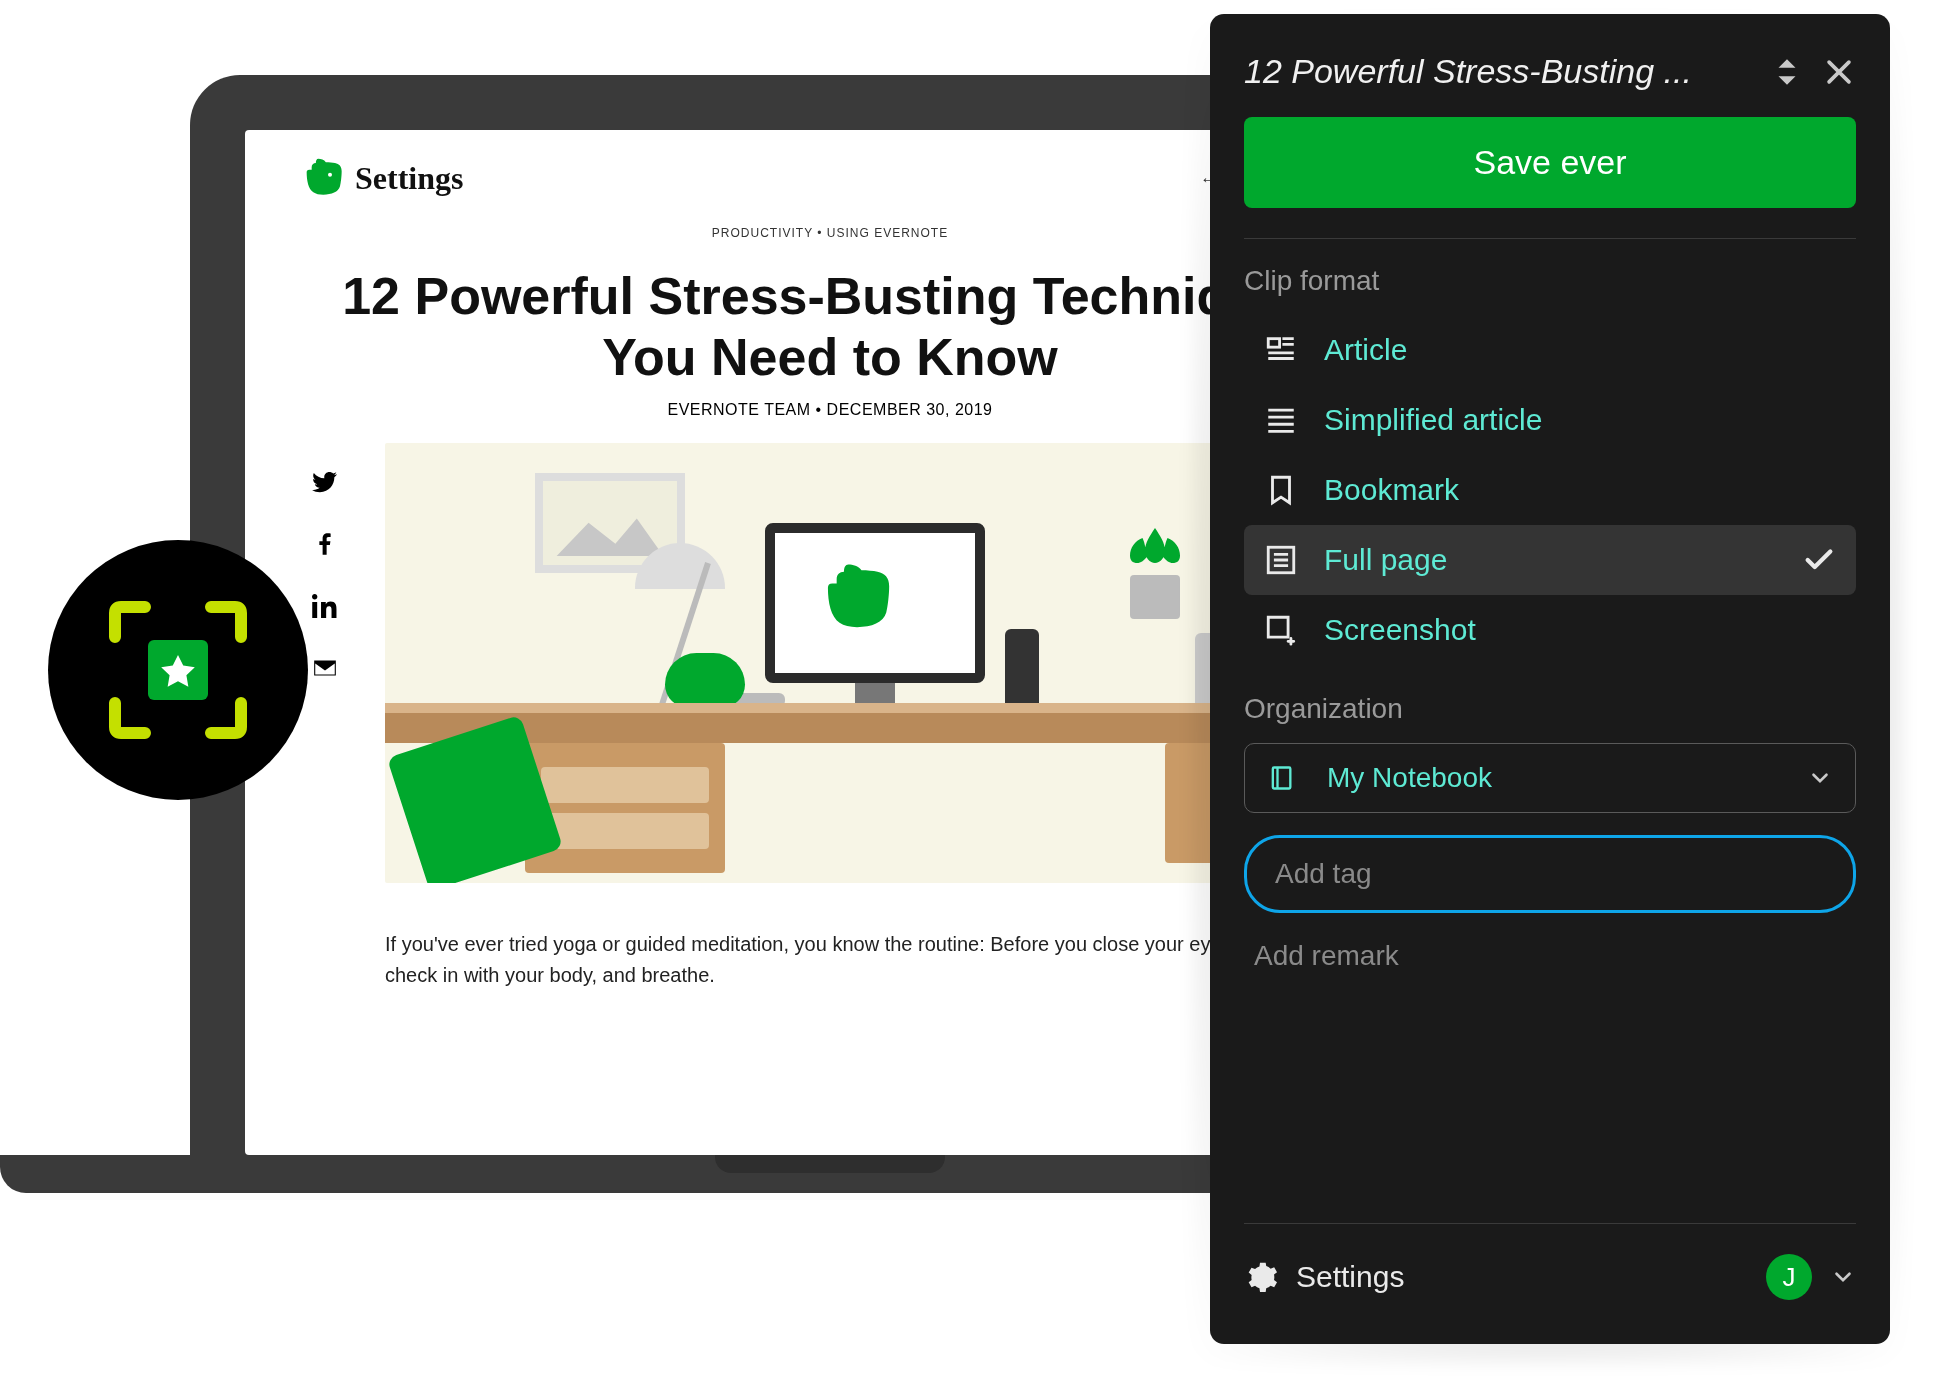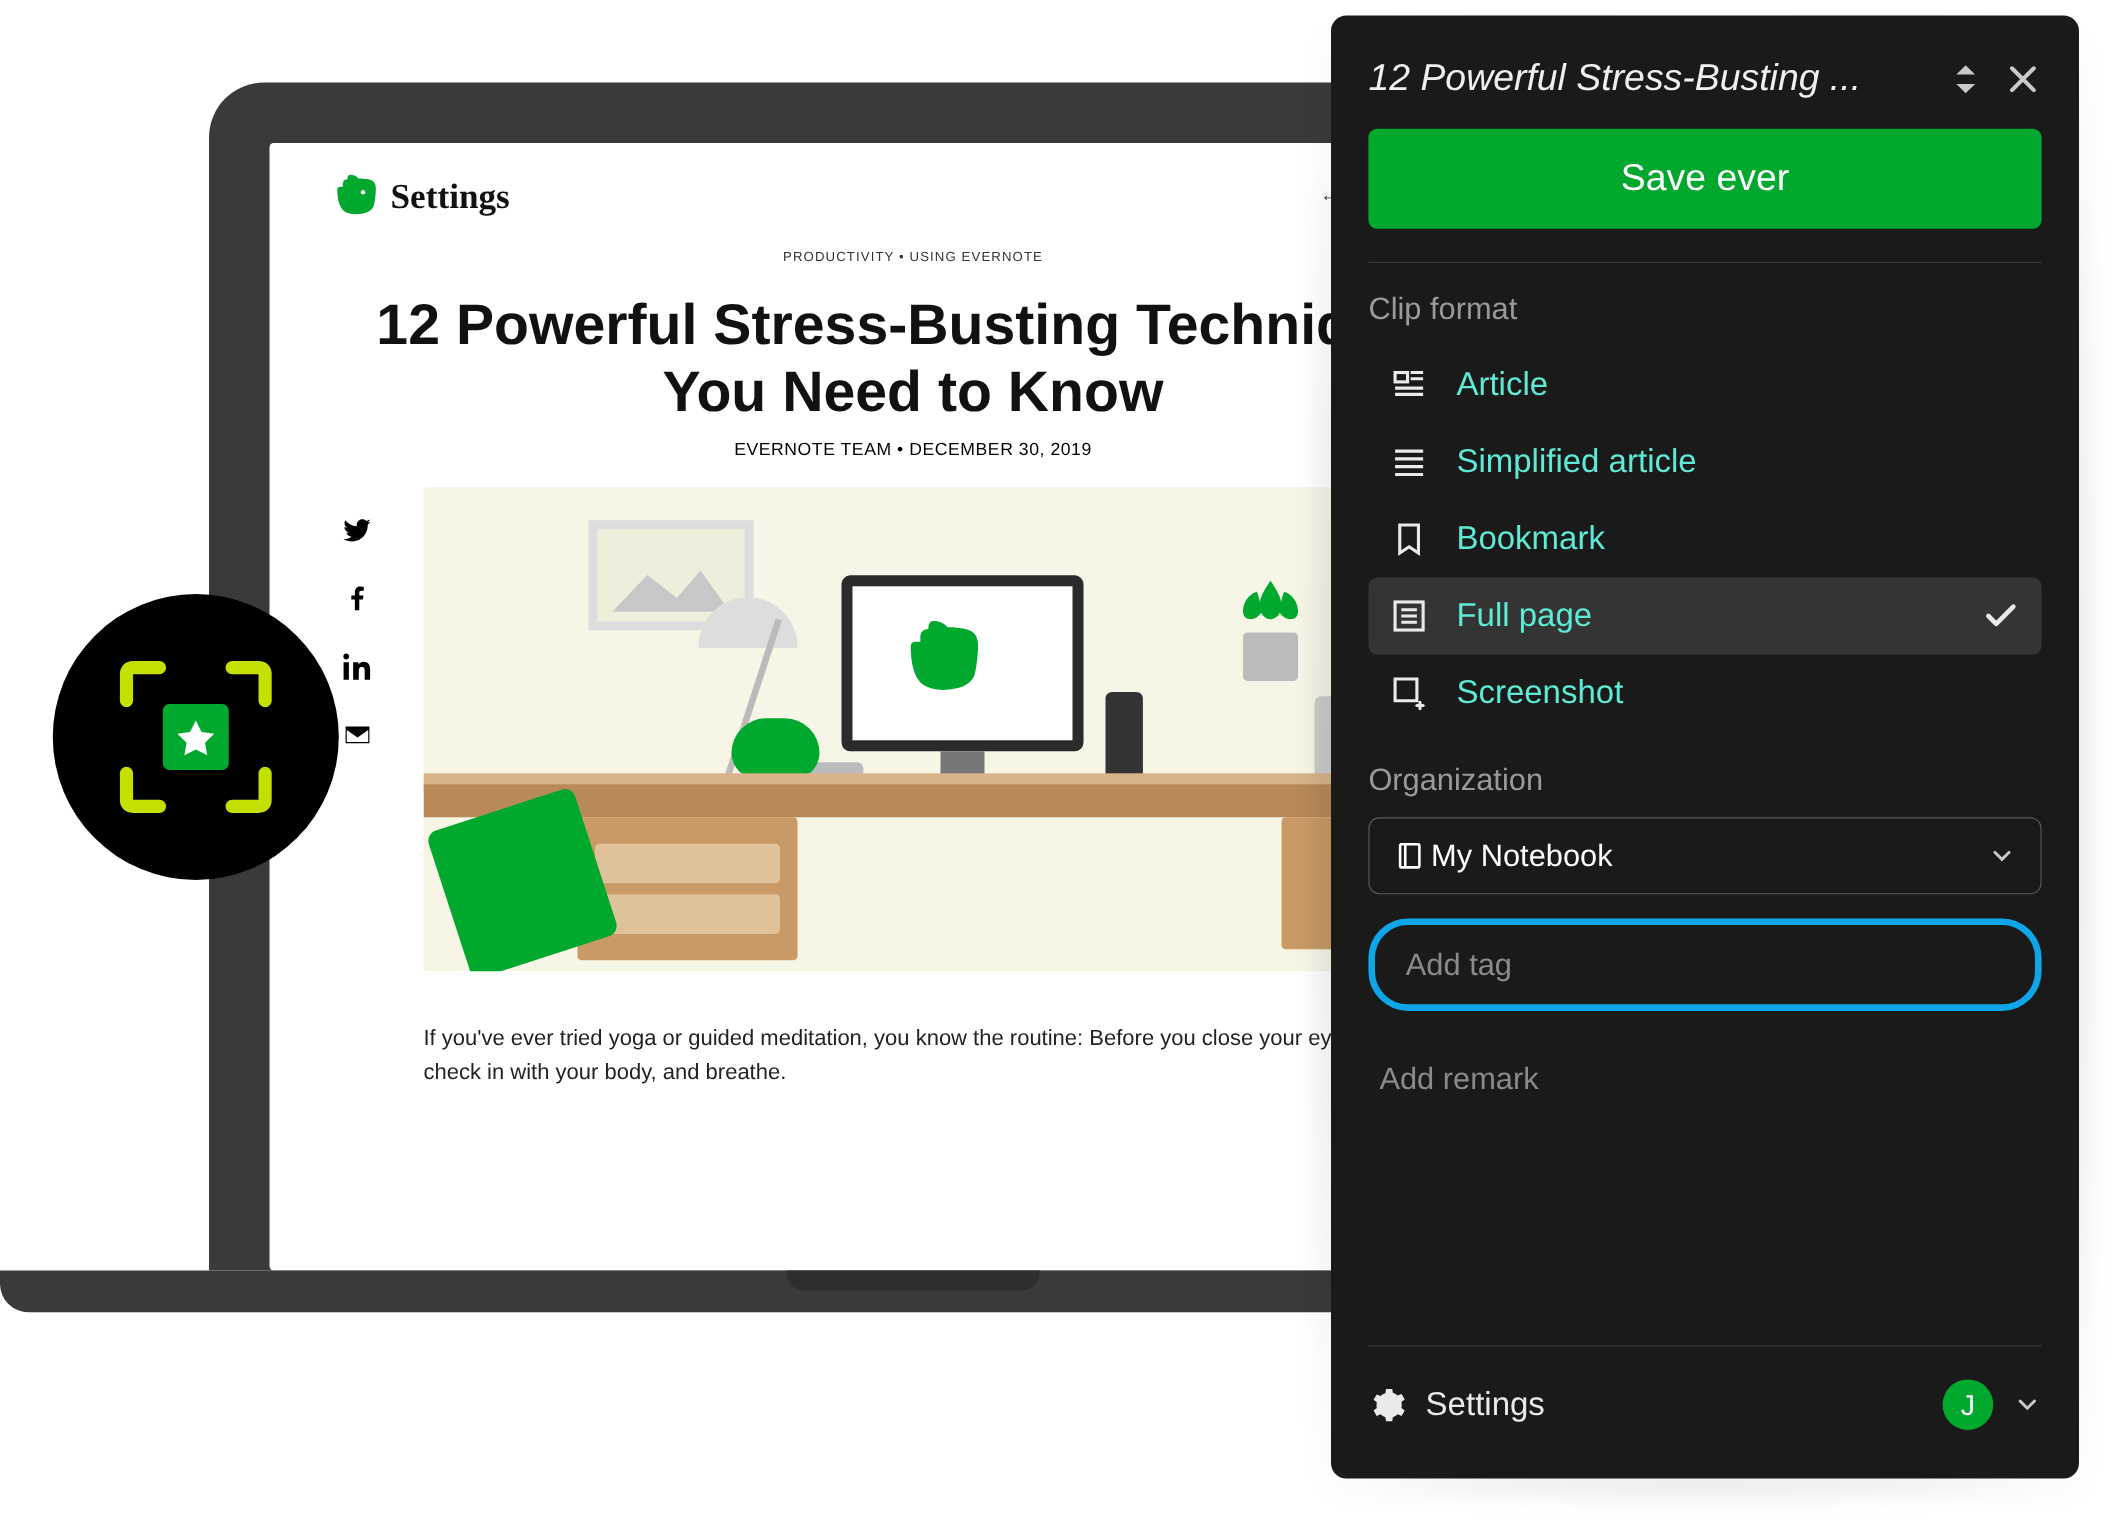--- a/index.html
+++ b/index.html
@@ -282,35 +282,35 @@
   .format-item.selected { background:#343434; }
   .format-item .fi-icon { width:34px; height:34px; flex-shrink:0; color:#eaeaea;}
   .format-item .fi-label { flex:1; }
   .format-item .check { width:34px; height:34px; color:#eaeaea; }
   .org-select {
     border:1px solid #5a5a5a;
     border-radius:10px;
     padding:18px 22px;
     display:flex;
     align-items:center;
-    gap:6px;
+    gap:32px;
     font-size:28px;
-    color:#ffffff;
+    color:#5eead4;
     cursor:pointer;
     margin-bottom:22px;
   }
   .org-select .nb-icon { width:28px; height:28px; }
   .org-select .chev { width:26px; height:26px; color:#c9c9c9;}
   .tag-input {
-    border:6px solid #0ea5e9;
+    border:3px solid #0ea5e9;
     border-radius:36px;
     padding:20px 28px;
     font-size:28px;
     color:#a3a3a3;
-    margin-bottom:34px;
+    margin-bottom:15px;
     background:transparent;
     width:100%;
   }
   .remark-input {
     border:none;
     background:transparent;
     font-size:28px;
     color:#a16207;
     padding:12px 10px 30px 10px;
     width:100%;

